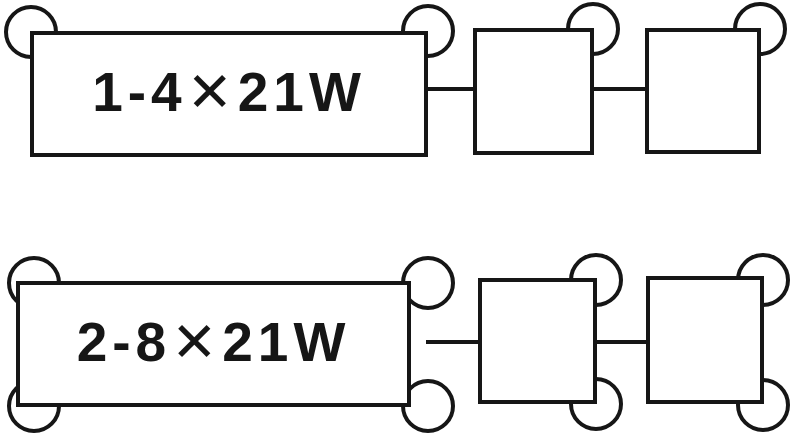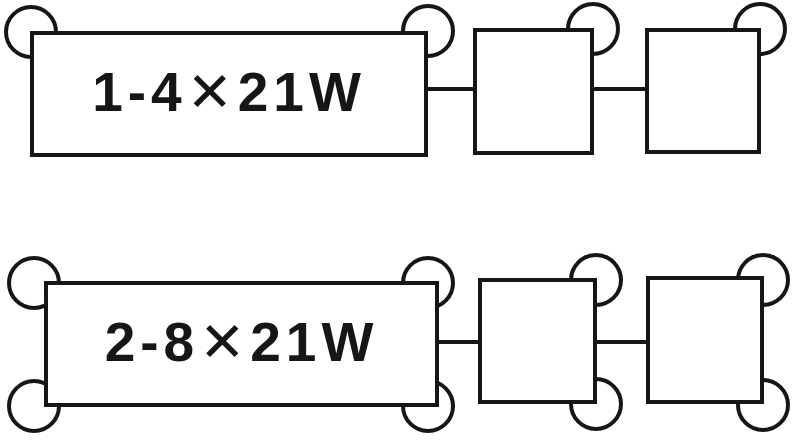--- a/index.html
+++ b/index.html
@@ -89,21 +89,21 @@
     <span class="pin" style="left:401px; top:256px;"></span>
     <span class="pin" style="left:401px; top:379px;"></span>
     <span class="pin" style="left:569px; top:253px;"></span>
     <span class="pin" style="left:569px; top:377px;"></span>
     <span class="pin" style="left:736px; top:253px;"></span>
     <span class="pin" style="left:736px; top:378px;"></span>
 
     <span class="wire" style="left:426px; top:340px; width:53px;"></span>
     <span class="wire" style="left:595px; top:340px; width:52px;"></span>
 
-    <div class="box relay" style="left:44px; top:281px; width:395px; height:126px;">
+    <div class="box relay" style="left:16px; top:281px; width:395px; height:126px;">
       <span class="relay-label">2-8✕21W</span>
     </div>
 
     <div class="box" style="left:478px; top:278px; width:119px; height:126px;"></div>
     <div class="box" style="left:646px; top:276px; width:118px; height:128px;"></div>
   </div>
 
 </div>
 
 </body></html>

